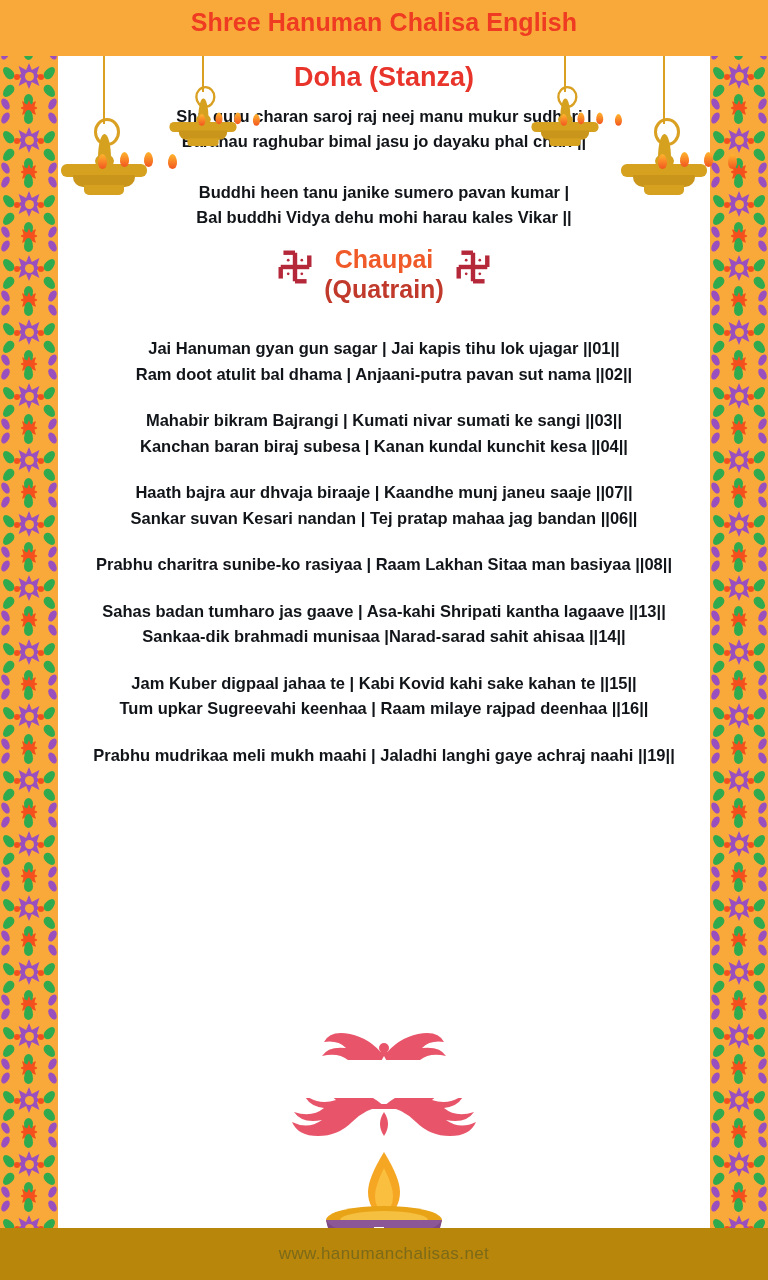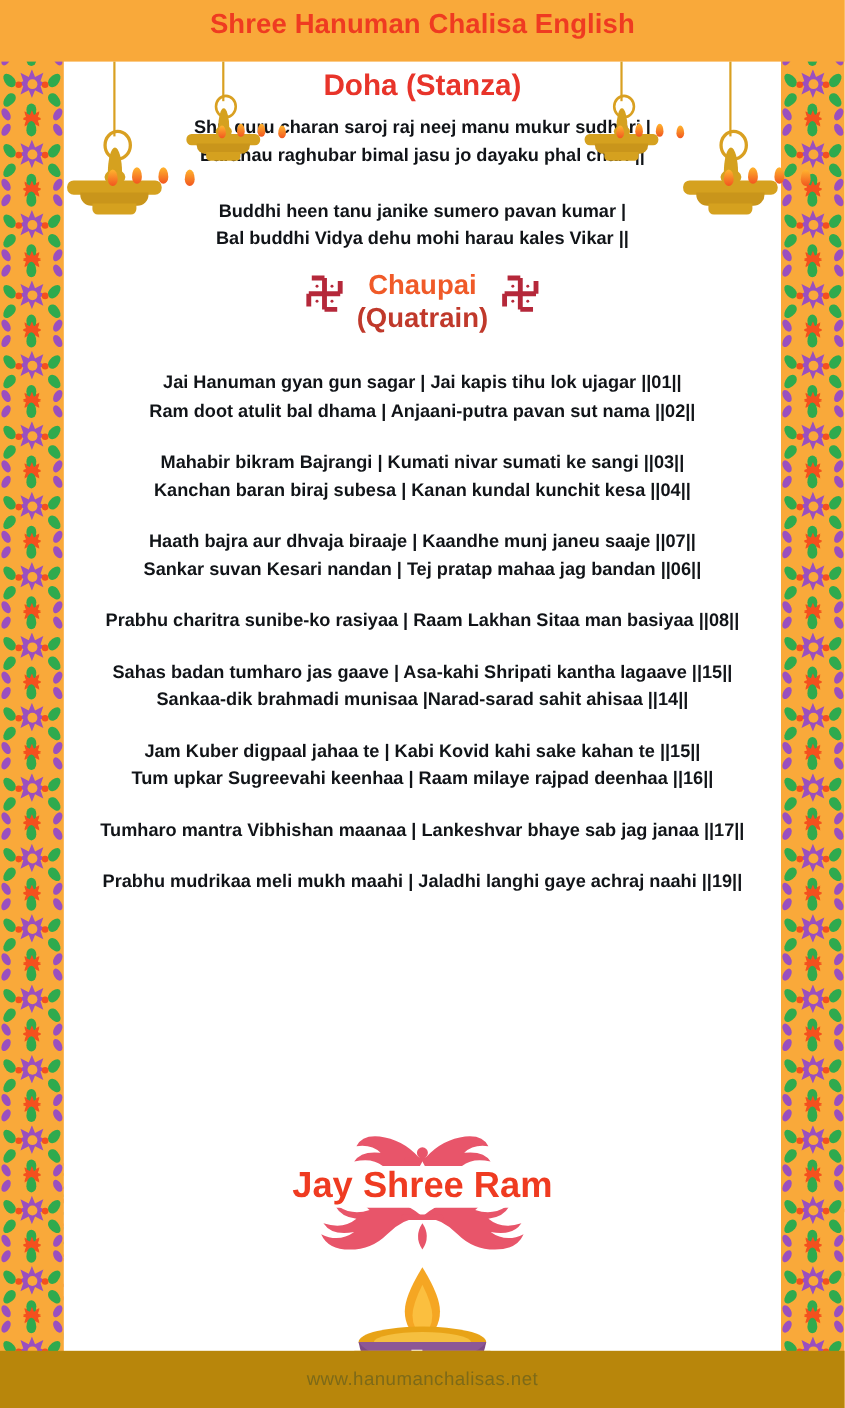--- a/index.html
+++ b/index.html
@@ -498,45 +498,43 @@
       <div class="verse-line">Kanchan baran biraj subesa | Kanan kundal kunchit kesa ||04||</div>
     </div>
     <div class="stanza">
       <div class="verse-line">Haath bajra aur dhvaja biraaje | Kaandhe munj janeu saaje ||07||</div>
       <div class="verse-line">Sankar suvan Kesari nandan | Tej pratap mahaa jag bandan ||06||</div>
     </div>
     <div class="stanza">
       <div class="verse-line">Prabhu charitra sunibe-ko rasiyaa | Raam Lakhan Sitaa man basiyaa ||08||</div>
     </div>
     <div class="stanza">
-      <div class="verse-line">Sahas badan tumharo jas gaave | Asa-kahi Shripati kantha lagaave ||15||</div>
+      <div class="verse-line">Sahas badan tumharo jas gaave | Asa-kahi Shripati kantha lagaave ||13||</div>
       <div class="verse-line">Sankaa-dik brahmadi munisaa |Narad-sarad sahit ahisaa ||14||</div>
     </div>
     <div class="stanza">
       <div class="verse-line">Jam Kuber digpaal jahaa te | Kabi Kovid kahi sake kahan te ||15||</div>
       <div class="verse-line">Tum upkar Sugreevahi keenhaa | Raam milaye rajpad deenhaa ||16||</div>
     </div>
     <div class="stanza">
-      <div class="verse-line">Tumharo mantra Vibhishan maanaa | Lankeshvar bhaye sab jag janaa ||17||</div>
     </div>
     <div class="stanza">
       <div class="verse-line">Prabhu mudrikaa meli mukh maahi | Jaladhi langhi gaye achraj naahi ||19||</div>
     </div>
   </div>
 
   <svg class="flourish" style="top:1026px;width:200px;height:34px;" viewBox="0 0 200 34">
     <g fill="#e8556a">
       <path d="M100 30 q-14 -18 -34 -22 q-20 -4 -26 8 q14 -2 22 6 q-18 -2 -24 8 q16 -4 26 4 q-14 2 -18 12 q12 -10 28 -4 q-8 6 -6 14 q8 -12 22 -8 z"></path>
       <path d="M100 30 q14 -18 34 -22 q20 -4 26 8 q-14 -2 -22 6 q18 -2 24 8 q-16 -4 -26 4 q14 2 18 12 q-12 -10 -28 -4 q8 6 6 14 q-8 -12 -22 -8 z"></path>
       <rect x="84" y="26" width="32" height="4" rx="2"></rect>
       <circle cx="100" cy="22" r="5"></circle>
     </g>
   </svg>
 
-  <div class="jay-shree">Jay Shree Ram</div>
 
   <svg class="flourish" style="top:1098px;width:230px;height:52px;" viewBox="0 0 230 52">
     <g fill="#e8556a">
       <path d="M115 8 q-18 2 -32 16 q-14 14 -34 14 q-20 0 -26 -14 q16 8 30 -2 q-20 4 -28 -8 q18 6 30 -4 q-16 -2 -20 -14 q14 12 32 6 q-10 -8 -6 -18 q8 14 26 12 q12 -2 28 12 z"></path>
       <path d="M115 8 q18 2 32 16 q14 14 34 14 q20 0 26 -14 q-16 8 -30 -2 q20 4 28 -8 q-18 6 -30 -4 q16 -2 20 -14 q-14 12 -32 6 q10 -8 6 -18 q-8 14 -26 12 q-12 -2 -28 12 z"></path>
       <rect x="96" y="6" width="38" height="5" rx="2.5"></rect>
       <path d="M115 14 q-8 12 0 24 q8 -12 0 -24z"></path>
     </g>
   </svg>
 

